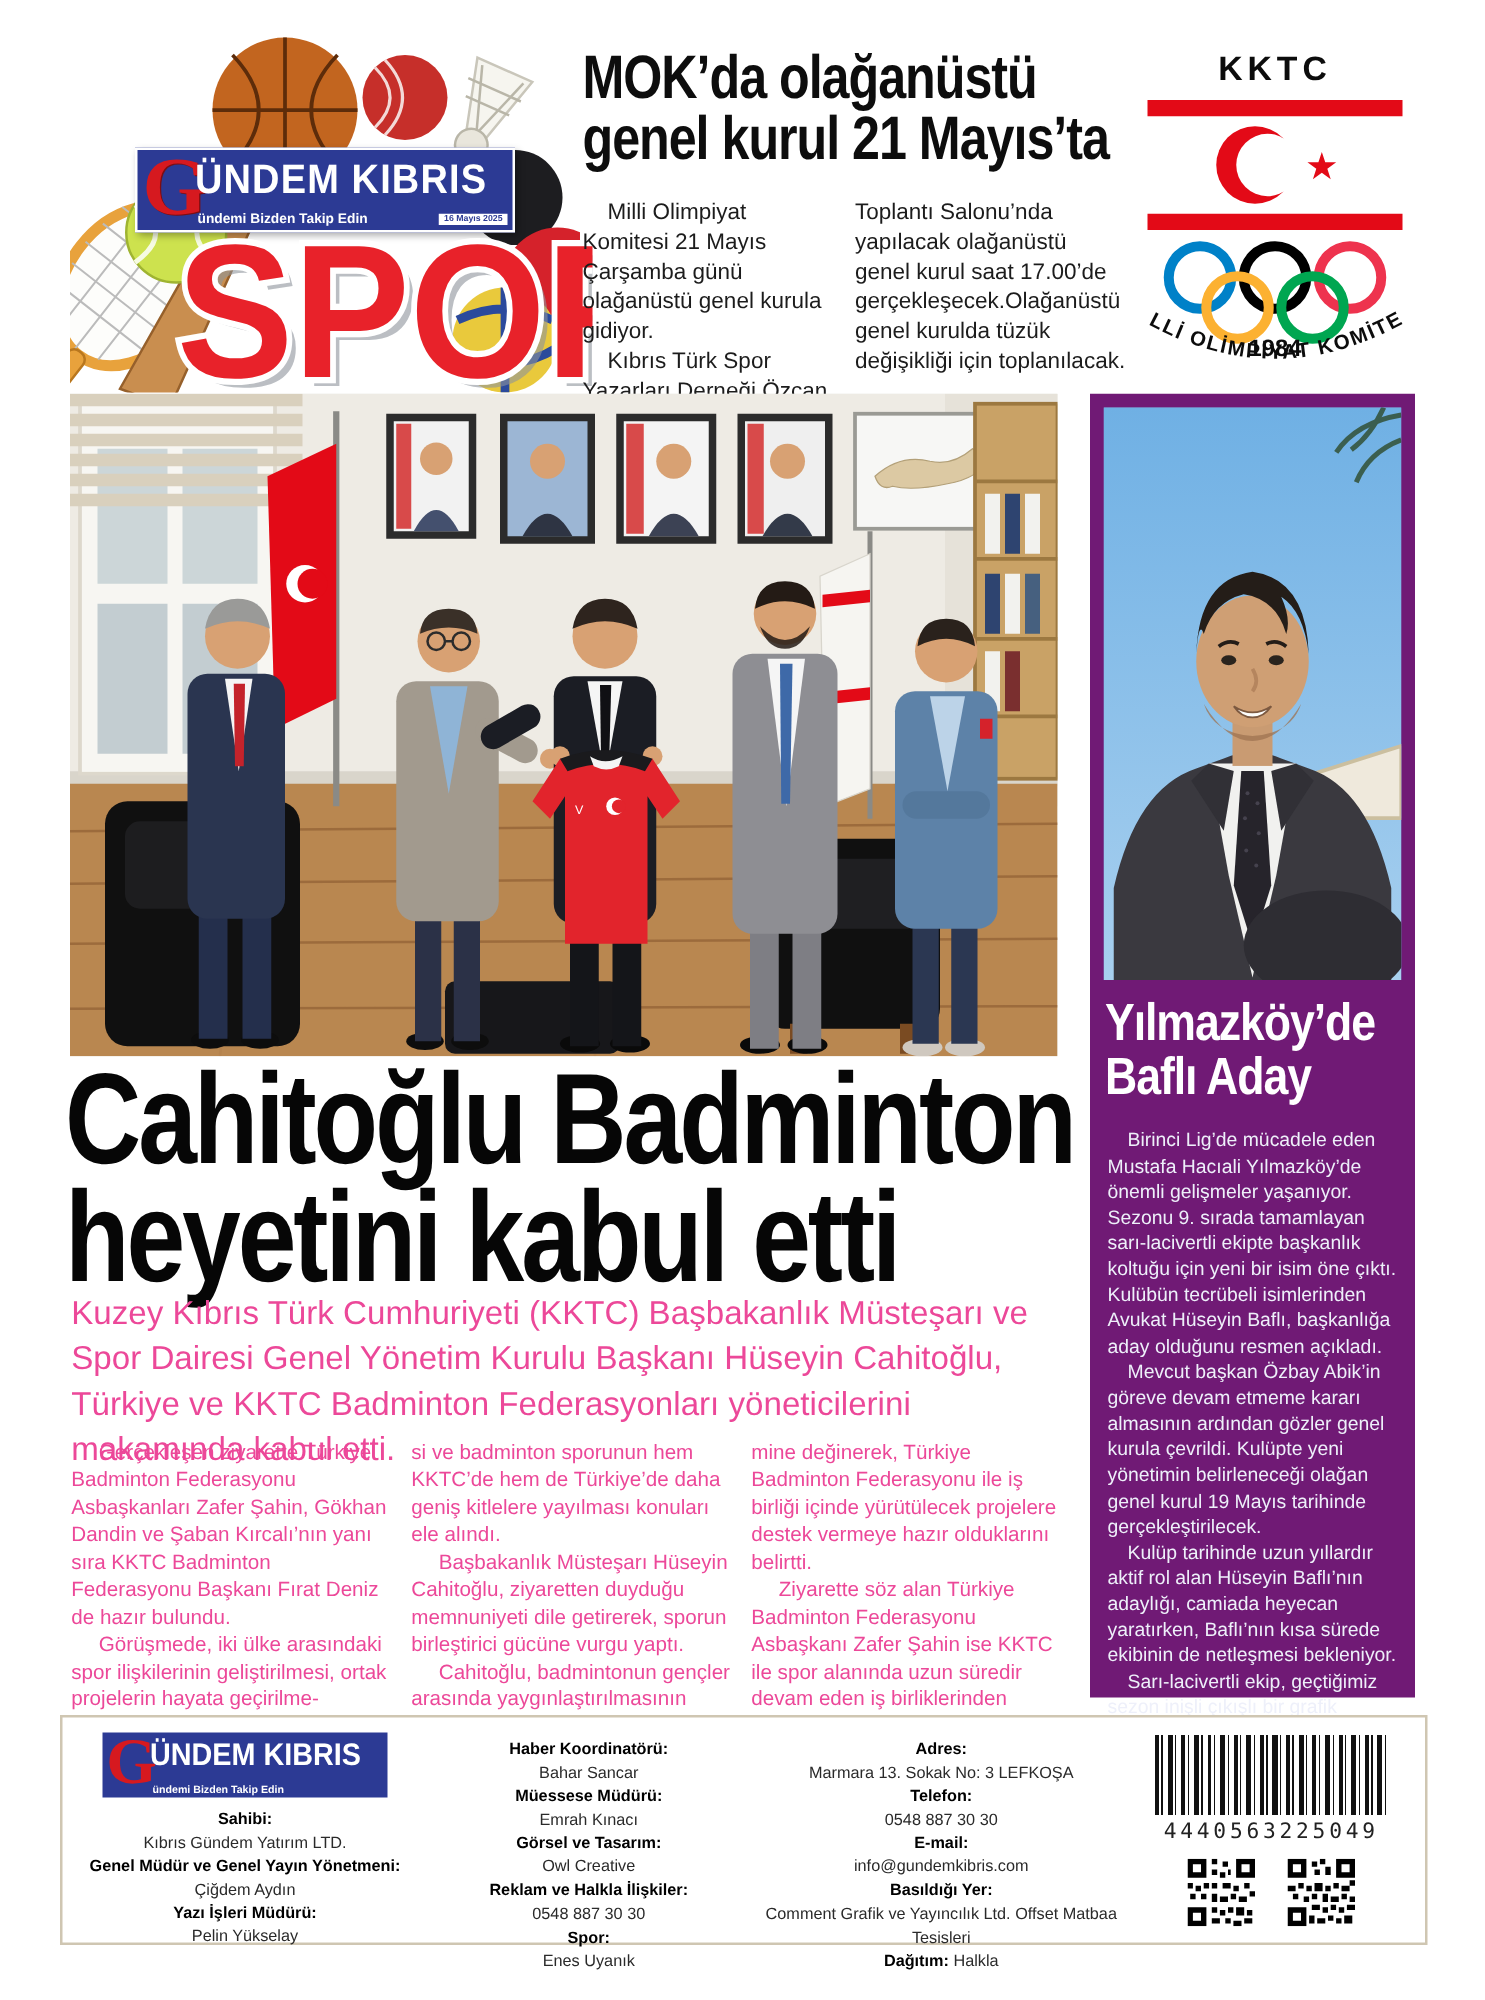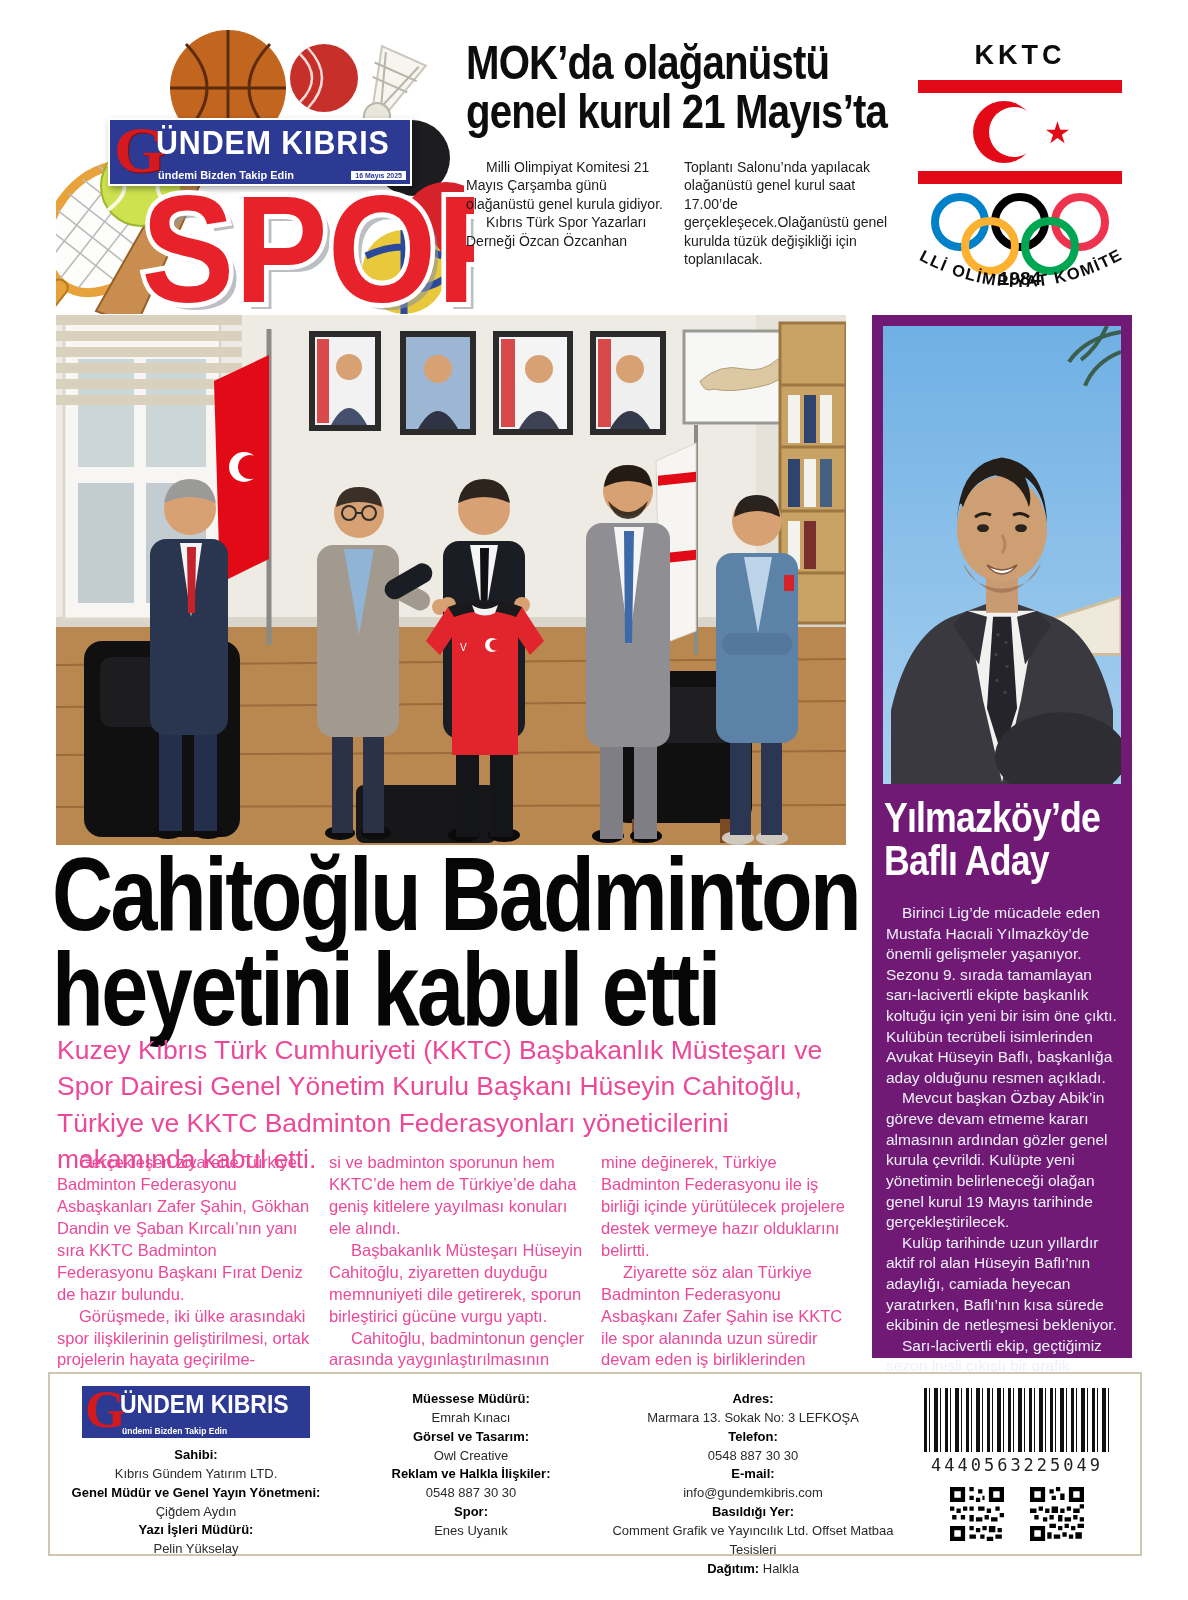--- a/index.html
+++ b/index.html
@@ -18,21 +18,21 @@
   .brand-tagline{position:absolute;left:48px;bottom:3px;font-size:11px;font-weight:bold;color:#ffffff;white-space:nowrap;}
   .brand-date{position:absolute;right:4px;bottom:4px;background:#ffffff;color:#2c3a94;
               font-size:7px;font-weight:bold;padding:1px 4px;}
   .spor-wrap{position:absolute;left:78px;top:128px;width:340px;height:170px;}
 
   
   .top-story{position:absolute;left:466px;top:38px;width:436px;}
   .top-headline{font-weight:bold;color:#0d0d0d;font-size:49px;line-height:1.0;letter-spacing:-1px;
                 width:122%;transform:scaleX(.82);transform-origin:left top;white-space:nowrap;}
   .top-cols{display:flex;gap:14px;margin-top:22px;}
-  .top-col{font-size:14px;line-height:1.32;color:#1c1c1c;}
+  .top-col{font-size:18px;line-height:1.32;color:#1c1c1c;}
   .top-col.c1{width:204px;}
   .top-col.c2{width:218px;}
   .top-col p{margin:0;}
   .top-col p.ind{text-indent:20px;}
 
   
   .noc{position:absolute;left:902px;top:40px;width:236px;height:268px;}
 
   
   .photo{position:absolute;left:56px;top:315px;width:790px;height:530px;background:#e8e5de;}
@@ -457,20 +457,24 @@
         <span class="val">Çiğdem Aydın</span>
       </div>
       <div class="frow">
         <span class="lab">Yazı İşleri Müdürü:</span>
         <span class="val">Pelin Yükselay</span>
       </div>
     </div>
 
     <div class="fcol f2">
       <div class="frow">
+        <span class="lab">Haber Koordinatörü:</span>
+        <span class="val">Bahar Sancar</span>
+      </div>
+      <div class="frow">
         <span class="lab">Müessese Müdürü:</span>
         <span class="val">Emrah Kınacı</span>
       </div>
       <div class="frow">
         <span class="lab">Görsel ve Tasarım:</span>
         <span class="val">Owl Creative</span>
       </div>
       <div class="frow">
         <span class="lab">Reklam ve Halkla İlişkiler:</span>
         <span class="val">0548 887 30 30</span>

